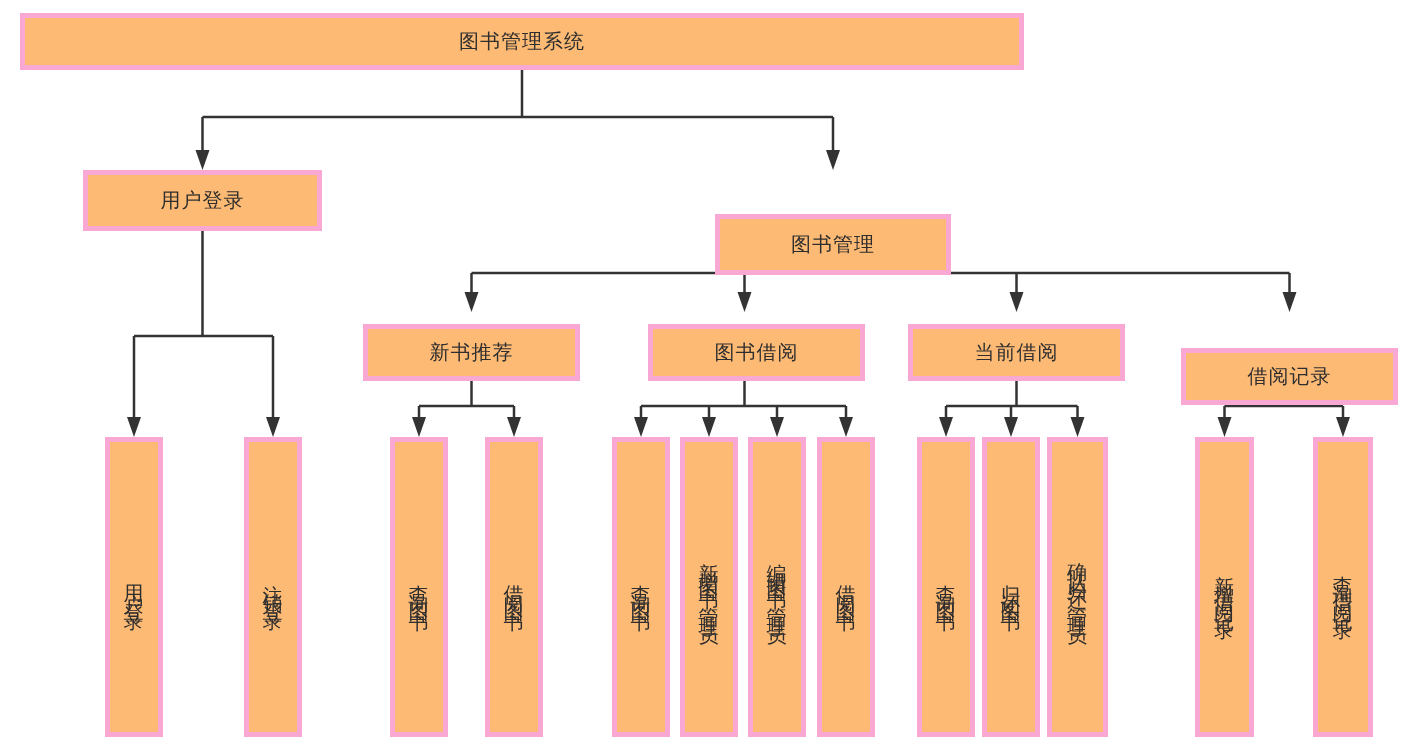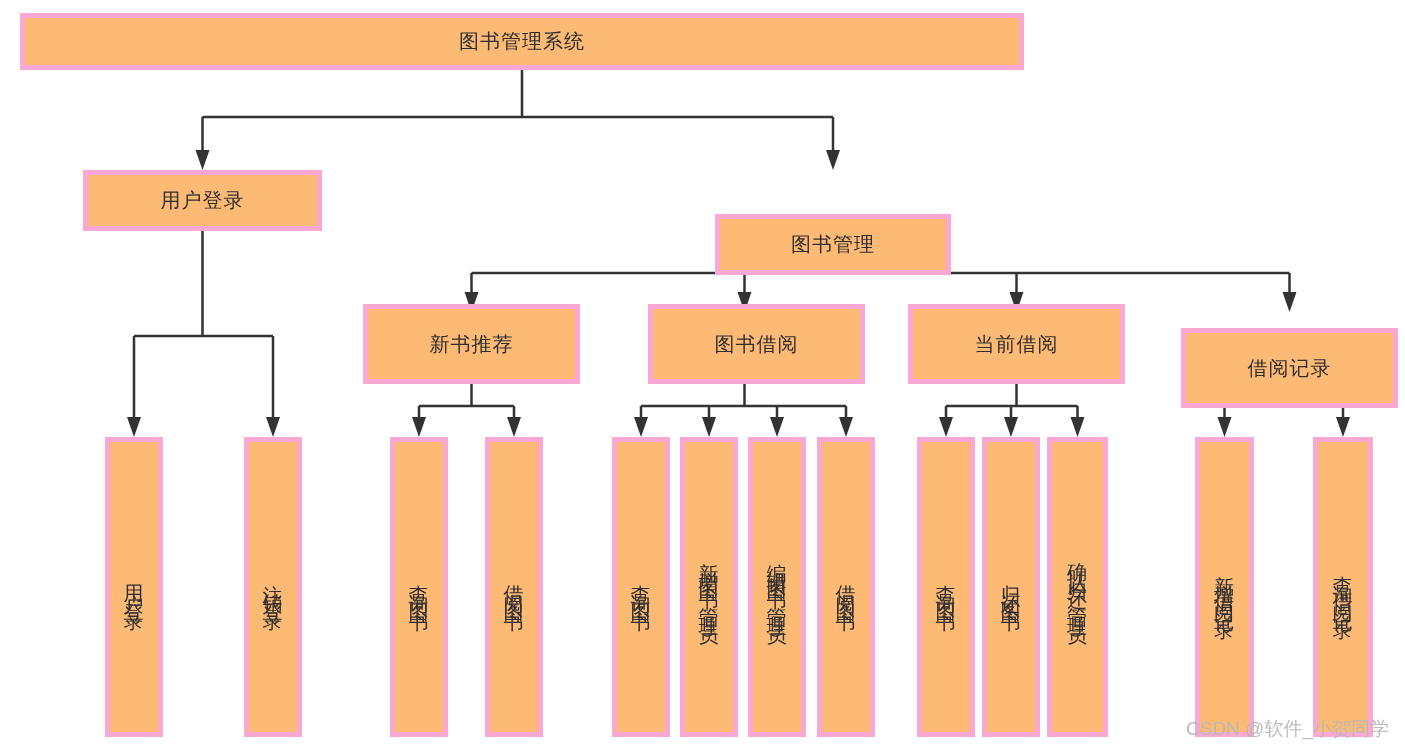--- a/index.html
+++ b/index.html
@@ -31,21 +31,21 @@
     font-size:20px;
     color:#2e2e2e;
     white-space:nowrap;
   }
   
   .n-root{left:20px;top:13px;width:1004px;height:57px;}
   
   .n-userlogin-group{left:83px;top:170px;width:239px;height:61px;}
   .n-bookmgmt{left:715px;top:170px;width:236px;height:61px;margin-top:44px;}
   
-  .lv3{top:304px;width:217px;height:80px;}
+  .lv3{top:324px;width:217px;height:57px;}
   .n-newbook{left:363px;}
   .n-borrowing{left:636px;margin-left:12px;}
   .n-current{left:908px;}
   .n-records{left:1181px;margin-top:24px;}
   
   .leaf{top:437px;width:58px;height:300px;}
   .n-user-login{left:105px;}
   .n-logout{left:244px;}
   .n-nb-query{left:390px;}
   .n-nb-borrow{left:485px;}
@@ -199,15 +199,14 @@
     <span class="vtext">确认归还（管理员）</span>
   </div>
 
   <div class="box leaf vbox n-br-add">
     <span class="vtext">新增借阅记录</span>
   </div>
   <div class="box leaf vbox n-br-query">
     <span class="vtext">查询借阅记录</span>
   </div>
 
-  <div class="watermark">CSDN @软件_小贺同学</div>
 
 </div>
 
 </body></html>

